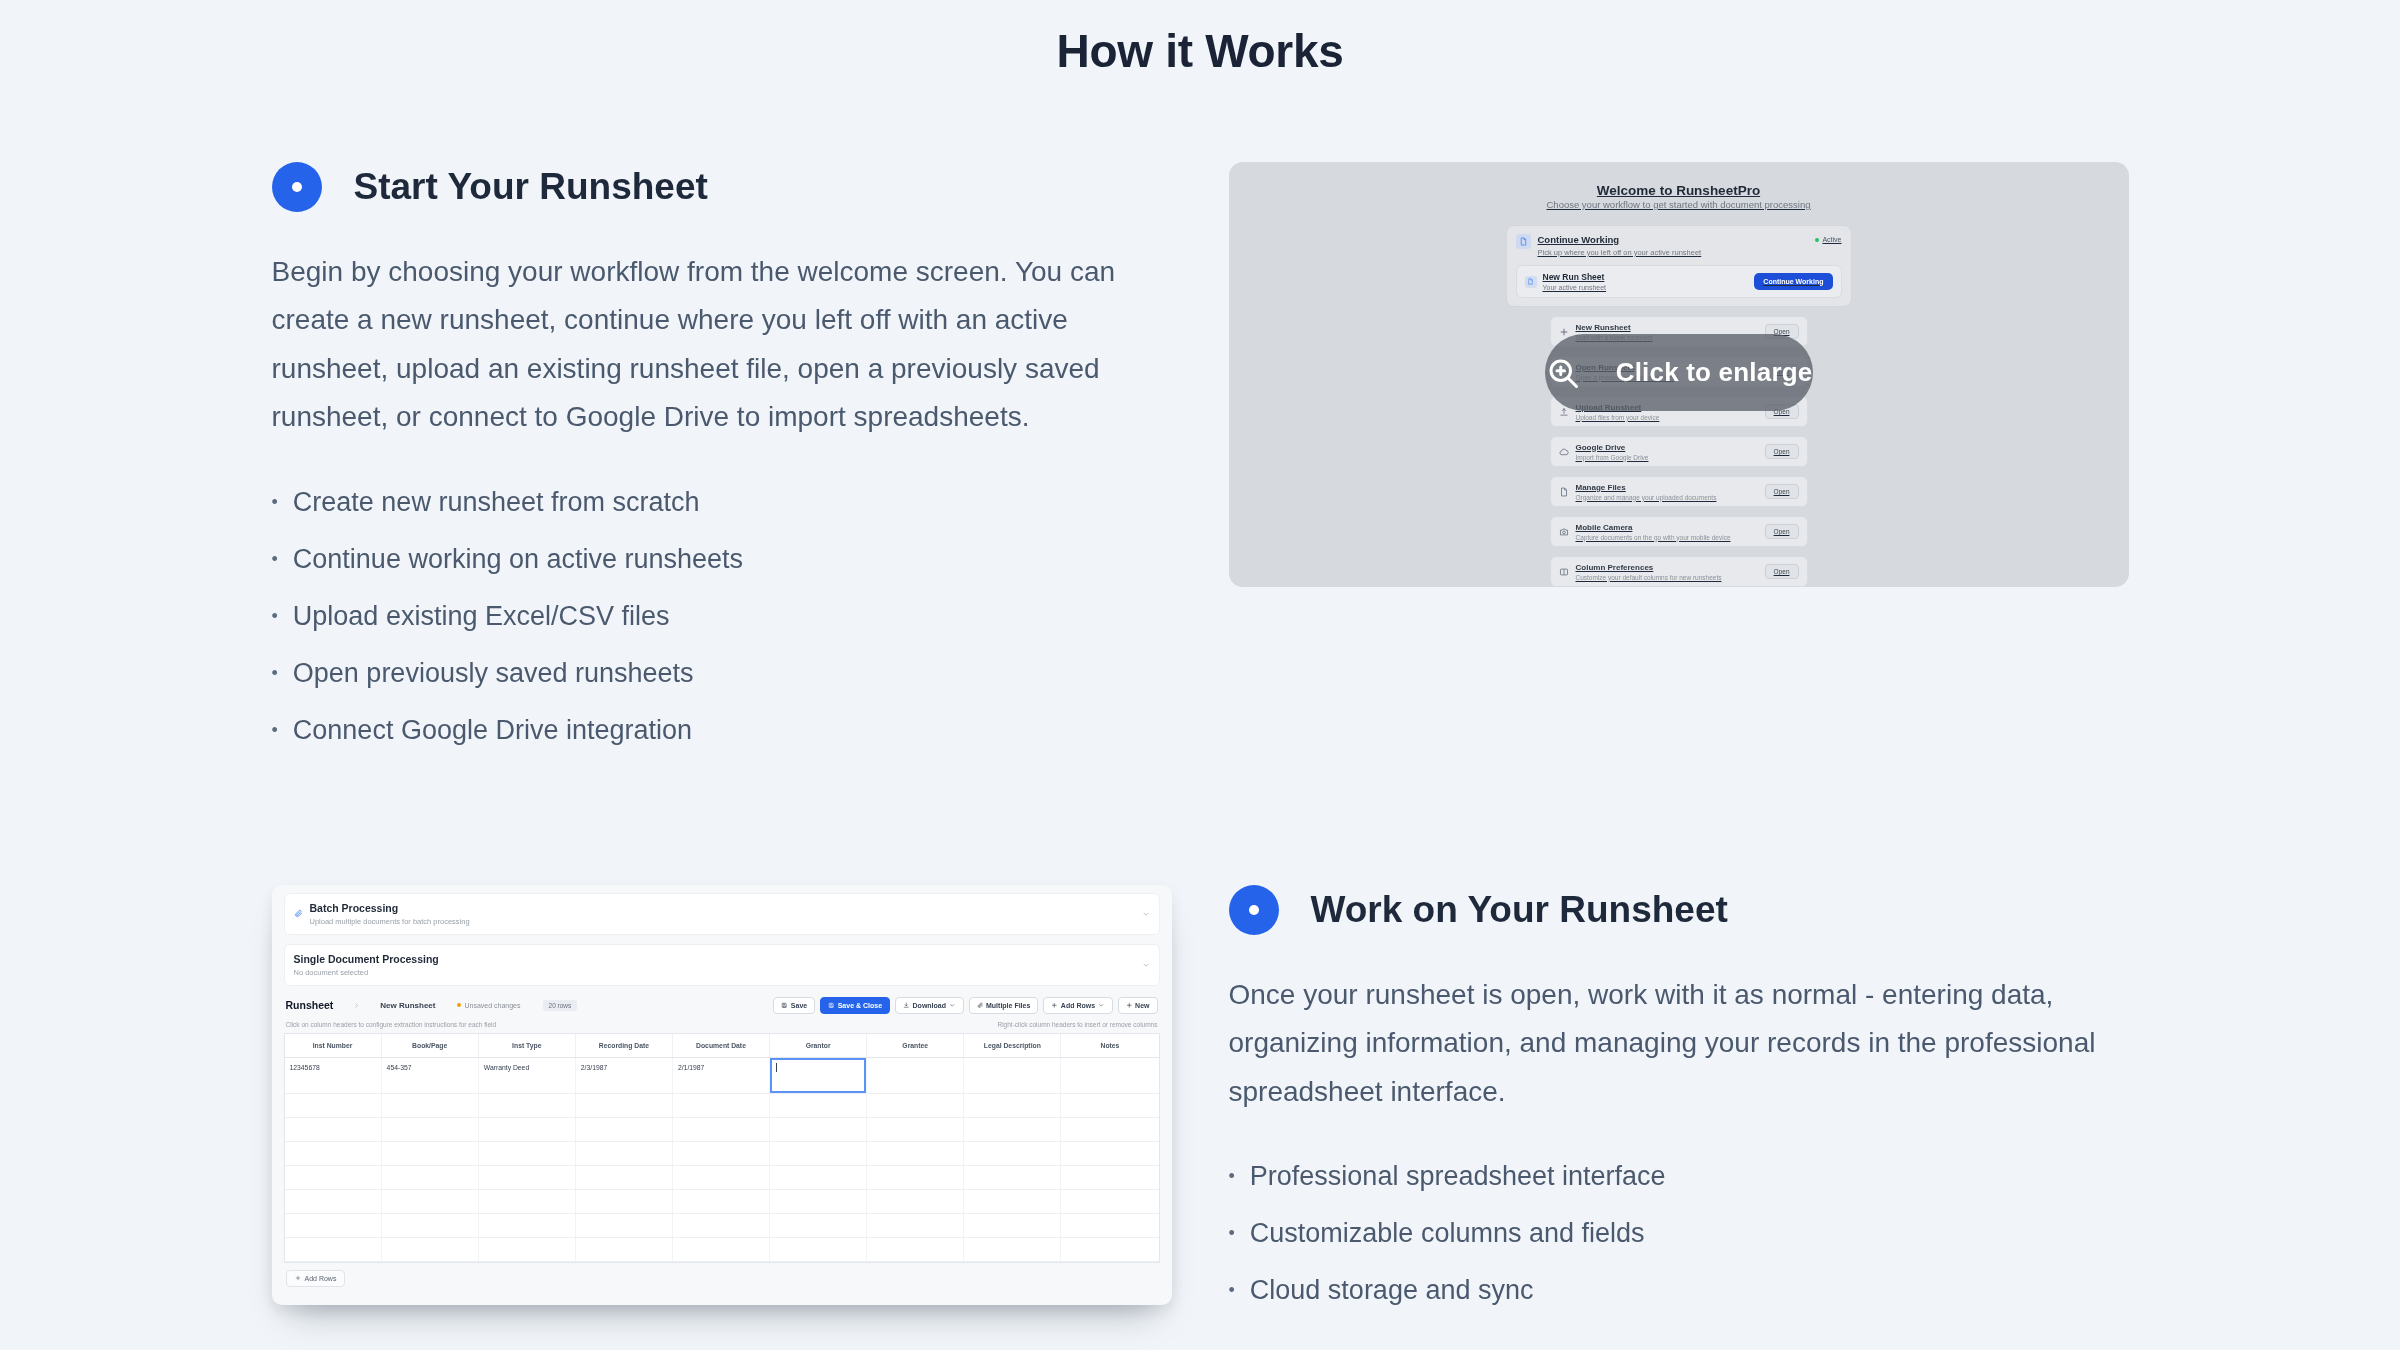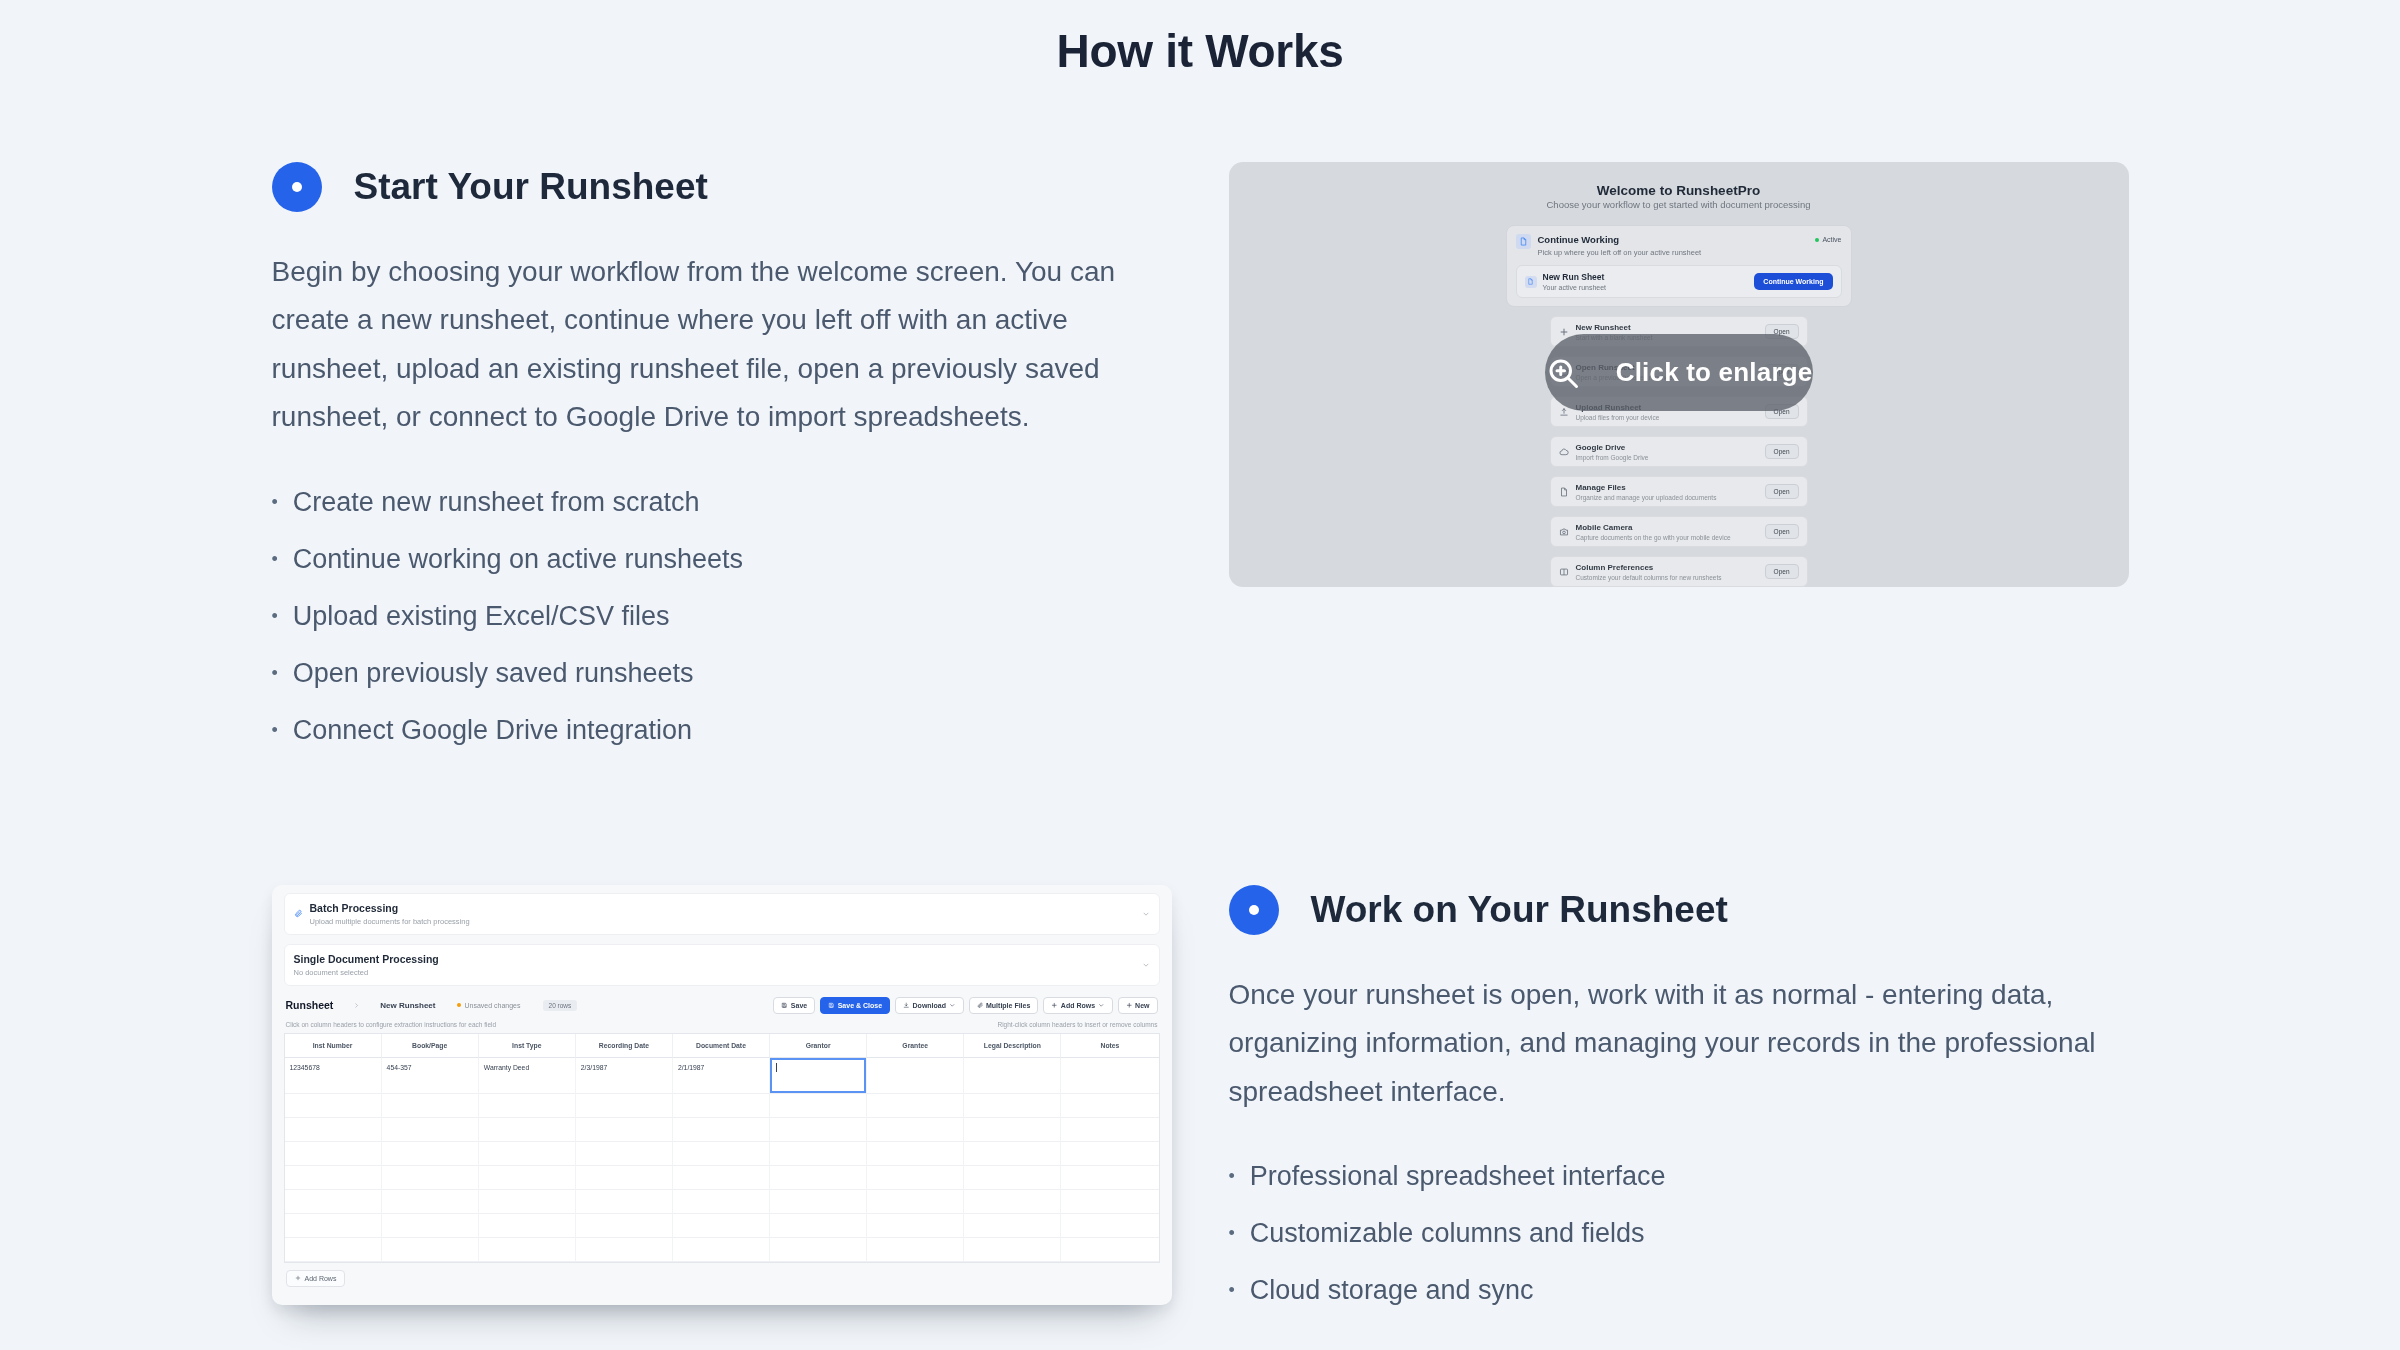--- a/index.html
+++ b/index.html
@@ -19,21 +19,21 @@
   .step-header { display:flex; align-items:center; gap:32px; }
   .badge { width:50px; height:50px; border-radius:50%; background:#2563eb; position:relative; flex:none; }
   .badge-dot { position:absolute; left:50%; top:50%; width:10px; height:10px; margin:-5px 0 0 -5px; border-radius:50%; background:#fff; }
   h2 { margin:0; font-size:37px; font-weight:700; color:#1e293b; }
   .step-para { width:880px; margin:36px 0 0; font-size:28px; line-height:1.73; color:#4b596e; }
   .bullets { list-style:none; margin:32px 0 0; padding:0; }
   .bullet { font-size:27px; color:#4b596e; padding:13px 0; }
   .bullet::before { content:"•"; font-size:18px; margin-right:15px; position:relative; top:-3px; color:#5b6b80; }
 
   figure.thumb { margin:0; }
-  .welcome-thumb { width:900px; height:425px; margin-top:90px; background:#d6d9dd; border-radius:14px; position:relative; overflow:hidden; cursor:pointer; }
+  .welcome-thumb { width:900px; height:425px; margin-top:90px; background:#d6d9dd; border-radius:14px; position:relative; overflow:hidden; cursor:pointer;text-decoration:underline; }
   .w-title { padding-top:21px; font-size:13.5px; font-weight:700; color:#1f2937; text-align:center; }
   .w-sub { margin-top:1px; font-size:9.5px; color:#6f7680; text-align:center; }
   .active-card { width:346px; margin:15px auto 0; background:#e3e5e9; border:1px solid #d2d5da; border-radius:8px; padding:8px 9px; text-align:left; }
   .ac-row1 { display:flex; align-items:flex-start; gap:7px; }
   .mini-icon { display:inline-flex; align-items:center; justify-content:center; width:15px; height:15px; border-radius:3px; background:#cfdaf0; color:#3b82f6; flex:none; }
   .mini-icon svg { width:9px; height:9px; }
   .mini-icon.sm { width:12px; height:12px; background:#d3dcf0; }
   .mini-icon.sm svg { width:7px; height:7px; }
   .ac-title { font-size:9.5px; font-weight:700; color:#1f2937; }
   .ac-sub { font-size:7.5px; color:#707780; margin-top:3px; }

